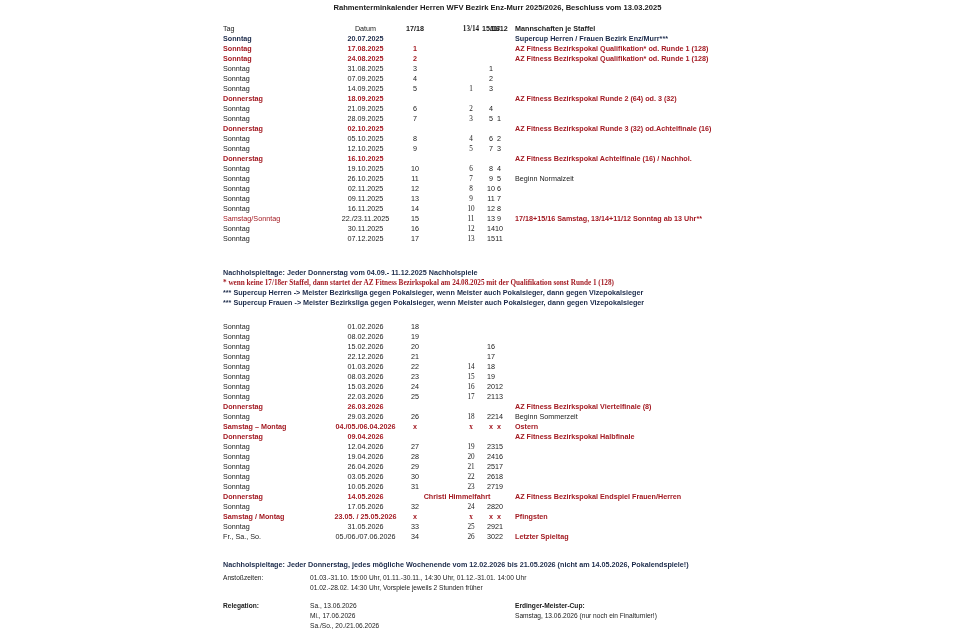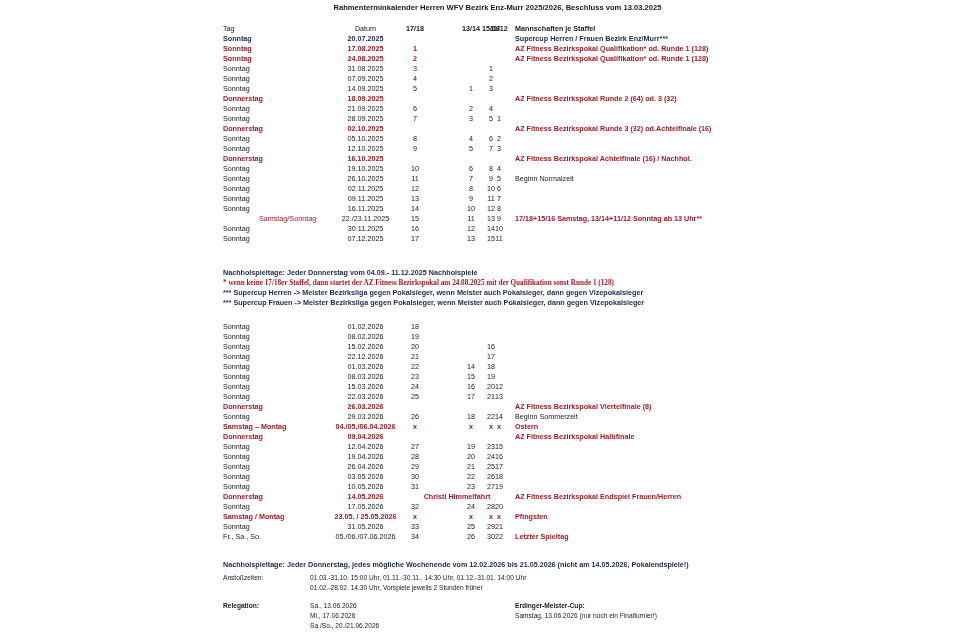--- a/index.html
+++ b/index.html
@@ -7,21 +7,21 @@
          font-family: "Liberation Sans", sans-serif; font-size: 7.2px; color: #1a1a1a; }
   .title { position: absolute; top: 3px; left: 0; width: 960px; text-align: center;
            font-weight: bold; font-size: 7.6px; padding-left: 35px; box-sizing: border-box; }
   .sched { position: absolute; left: 223px; width: 520px; }
   .row { position: relative; height: 10px; line-height: 10px; white-space: nowrap; }
   .row > span { position: absolute; top: 0; }
   .c-tag { left: 0; }
   .c-datum { left: 100px; width: 85px; text-align: center; }
   .c-n1 { left: 182px; width: 20px; text-align: center; }
   .c-n2 { left: 210px; width: 20px; text-align: center; margin-left: 48px; }
-  .c-n3 { left: 238px; width: 20px; text-align: center; }
+  .c-n3 { left: 238px; width: 20px; text-align: center; font-family: Liberation Serif, serif; }
   .c-n4 { left: 266px; width: 20px; text-align: center; }
   .c-note { left: 292px; }
   .c-span { left: 182px; width: 104px; text-align: center; }
   .hdr { font-weight: bold; }
   .hdr .c-tag, .hdr .c-datum { font-weight: normal; }
   .red { color: #a31a22; font-weight: bold; }
   .navy { color: #1b2a4a; font-weight: bold; }
   .note-red { color: #a31a22; font-weight: bold; font-family: Liberation Serif, serif; }
   .note-navy { color: #1b2a4a; font-weight: bold; }
   .notes { position: absolute; left: 223px; width: 520px; }
@@ -204,21 +204,21 @@
       <div class="row">
         <span class="c-tag">Sonntag</span>
         <span class="c-datum">16.11.2025</span>
         <span class="c-n1">14</span>
         <span class="c-n2">12</span>
         <span class="c-n3">10</span>
         <span class="c-n4">8</span>
         <span class="c-note"></span>
       </div>
       <div class="row">
-        <span class="c-tag red" style="font-weight: normal; margin-left: 36px;">Samstag/Sonntag</span>
+        <span class="c-tag red" style="font-weight: normal;">Samstag/Sonntag</span>
         <span class="c-datum">22./23.11.2025</span>
         <span class="c-n1">15</span>
         <span class="c-n2">13</span>
         <span class="c-n3">11</span>
         <span class="c-n4">9</span>
         <span class="c-note red">17/18+15/16 Samstag, 13/14+11/12 Sonntag ab 13 Uhr**</span>
       </div>
       <div class="row">
         <span class="c-tag">Sonntag</span>
         <span class="c-datum">30.11.2025</span>

